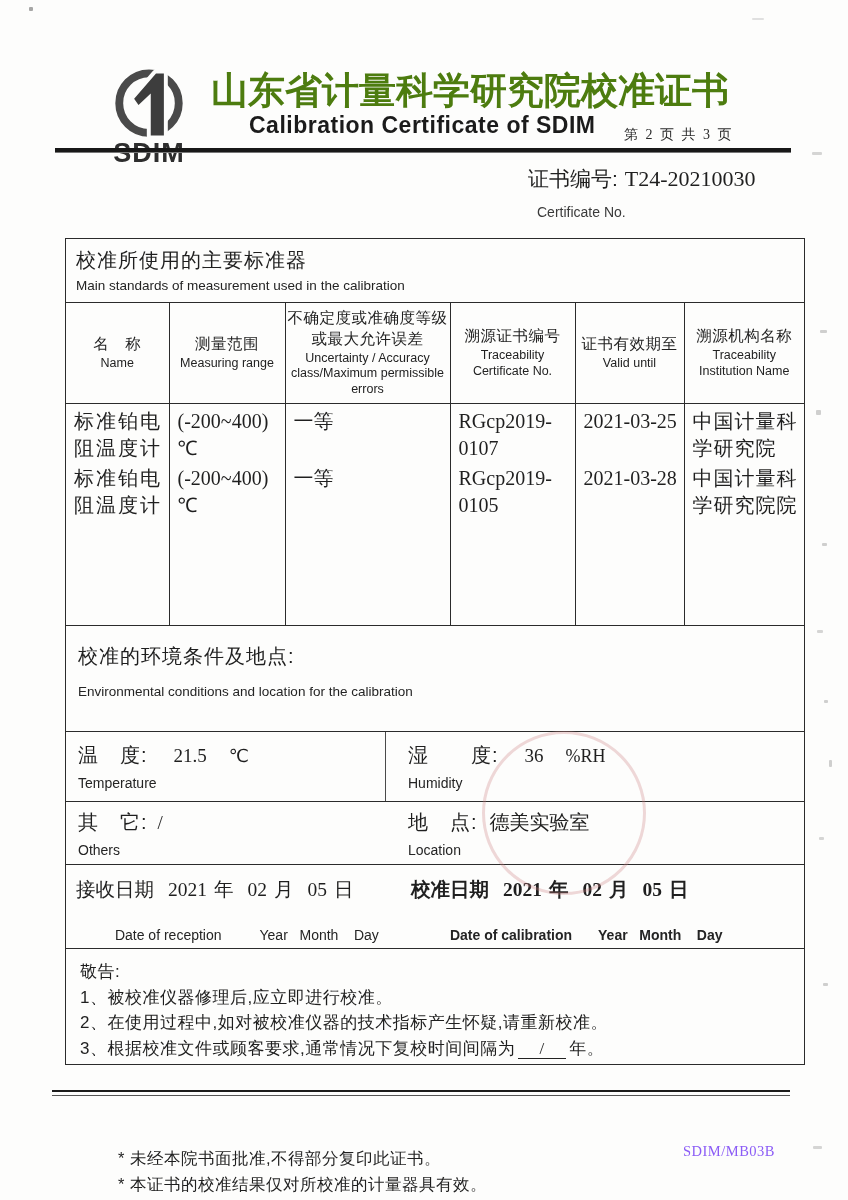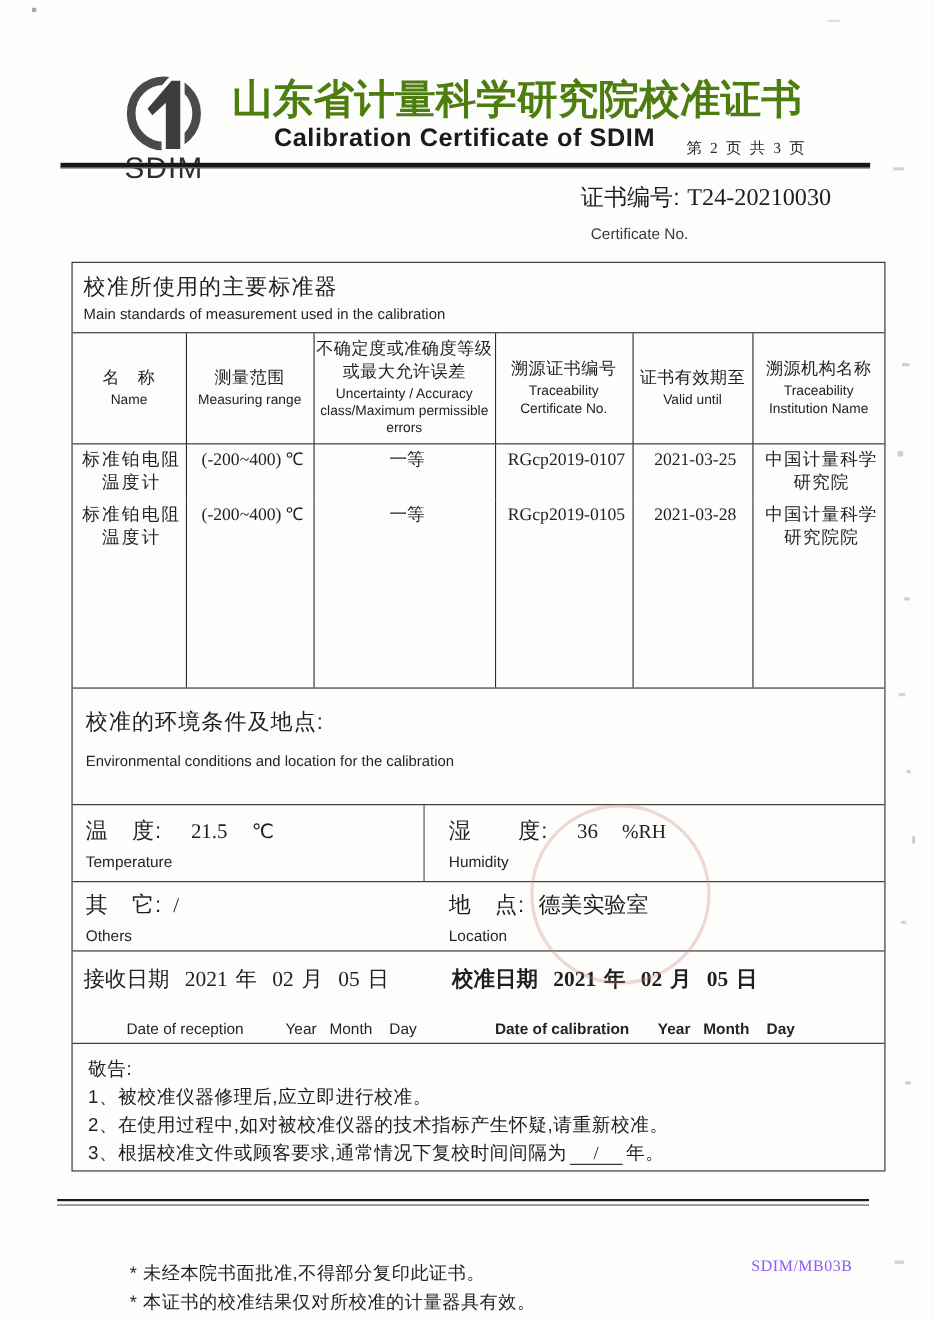--- a/index.html
+++ b/index.html
@@ -5,21 +5,21 @@
   html,body{margin:0;padding:0;background:#e8e8e8;}
   .page{
     position:relative;width:848px;height:1200px;margin:0 auto;
     background:#fdfdfc;color:#1f1f1f;overflow:hidden;
     font-family:"Liberation Sans","DejaVu Sans",sans-serif;
   }
 
   
   .logo{position:absolute;left:96px;top:62px;width:106px;text-align:center;}
   .logo svg{display:block;margin:0 auto;}
-  .logo-text{display:block;font-weight:normal;font-size:27px;letter-spacing:1px;margin-top:-8px;color:#2e2e2e;}
+  .logo-text{display:block;font-weight:bold;font-size:27px;letter-spacing:1px;margin-top:-8px;color:#2e2e2e;}
   .title-cn{position:absolute;left:211px;top:66px;font-size:37px;font-weight:bold;white-space:nowrap;
             font-family:"DejaVu Serif","Liberation Serif",serif;color:#4d7c0f;}
   .title-en{position:absolute;left:249px;top:112px;font-size:23px;font-weight:bold;letter-spacing:.5px;color:#1b1b1b;}
   .page-label{position:absolute;left:624px;top:126px;font-size:14px;letter-spacing:2px;white-space:pre;
               font-family:"Liberation Serif",serif;color:#2a2a2a;}
   .head-rule{position:absolute;left:55px;top:148px;width:736px;height:4px;background:#181818;
              border-bottom:1px solid #777;}
   .cert-no{position:absolute;left:528px;top:165px;font-size:21px;white-space:nowrap;}
   .cert-no .val{font-family:"Liberation Serif",serif;font-size:22px;margin-left:7px;}
   .cert-sub{position:absolute;left:537px;top:204px;font-size:14px;color:#3a3a3a;}
@@ -33,21 +33,21 @@
   .sec-title-en{font-size:13.5px;margin-top:4px;color:#242424;}
 
   .sec-b{height:323px;padding:0;}
   .std-table{width:100%;height:100%;border-collapse:collapse;table-layout:fixed;}
   .std-table th{border-right:1.3px solid #2b2b2b;border-bottom:1.3px solid #2b2b2b;
                 font-weight:normal;text-align:center;vertical-align:middle;height:96px;padding:2px;}
   .std-table th:last-child,.std-table td:last-child{border-right:none;}
   .std-table .h-cn{display:block;font-size:15.5px;line-height:1.3;letter-spacing:.5px;}
   .std-table .h-en{display:block;font-size:12.5px;line-height:1.25;margin-top:2px;color:#222;}
   .std-table td{border-right:1.3px solid #2b2b2b;vertical-align:top;
-                padding:4px 3px 0 8px;font-size:16px;line-height:1.33;text-align:center;}
+                padding:4px 3px 0 8px;font-size:20px;line-height:1.33;}
   .std-table tr.r1 td{height:46px;}
   .cell-name{letter-spacing:2px;}
   .cell-inst{letter-spacing:1px;}
   .cell-ser{font-family:"Liberation Serif",serif;font-size:15px;letter-spacing:0;}
 
   .sec-d{height:106px;padding:17px 12px 0;}
   .sec-d .sec-title-en{margin-top:14px;}
 
   .sec-e{height:70px;}
   .sec-f{height:63px;}

